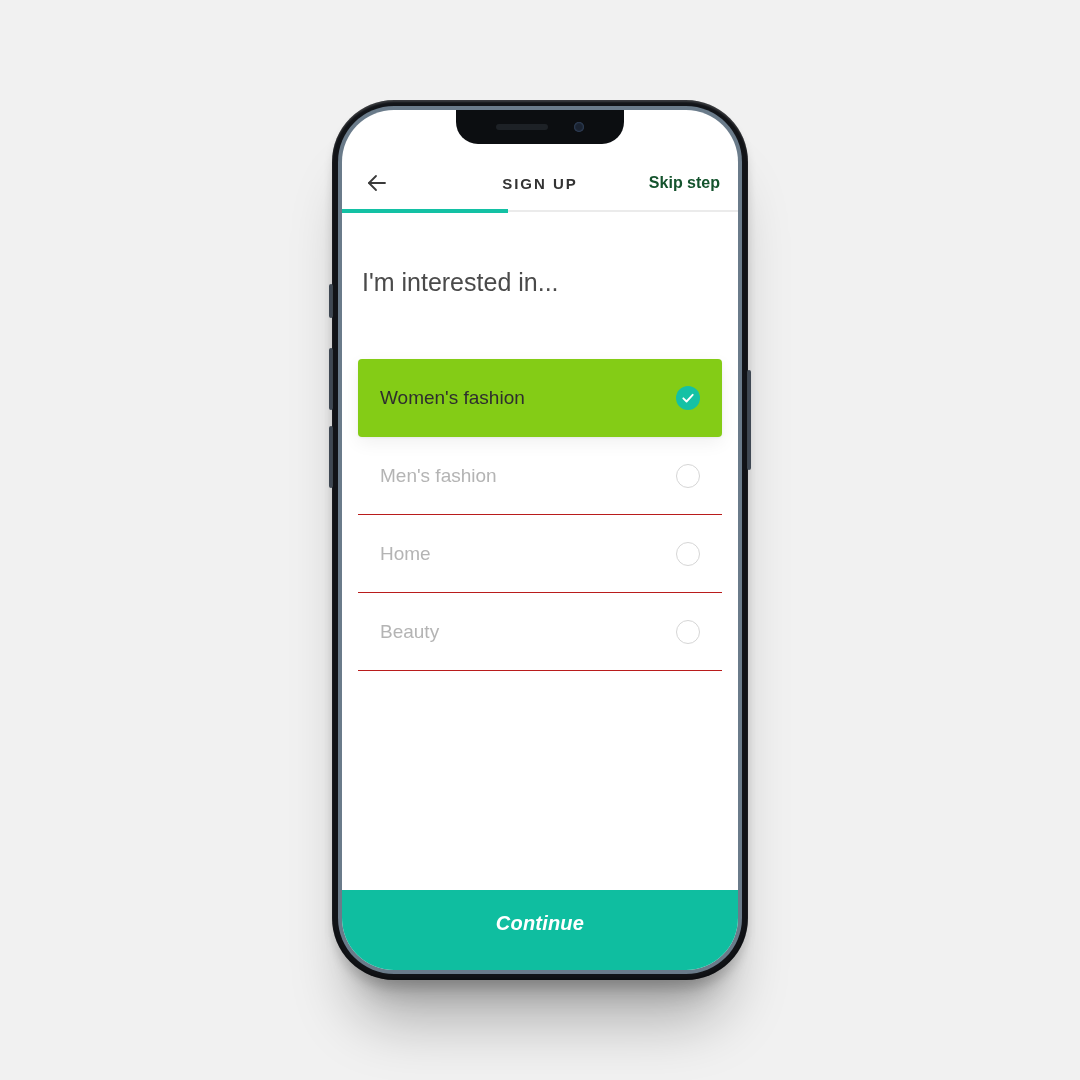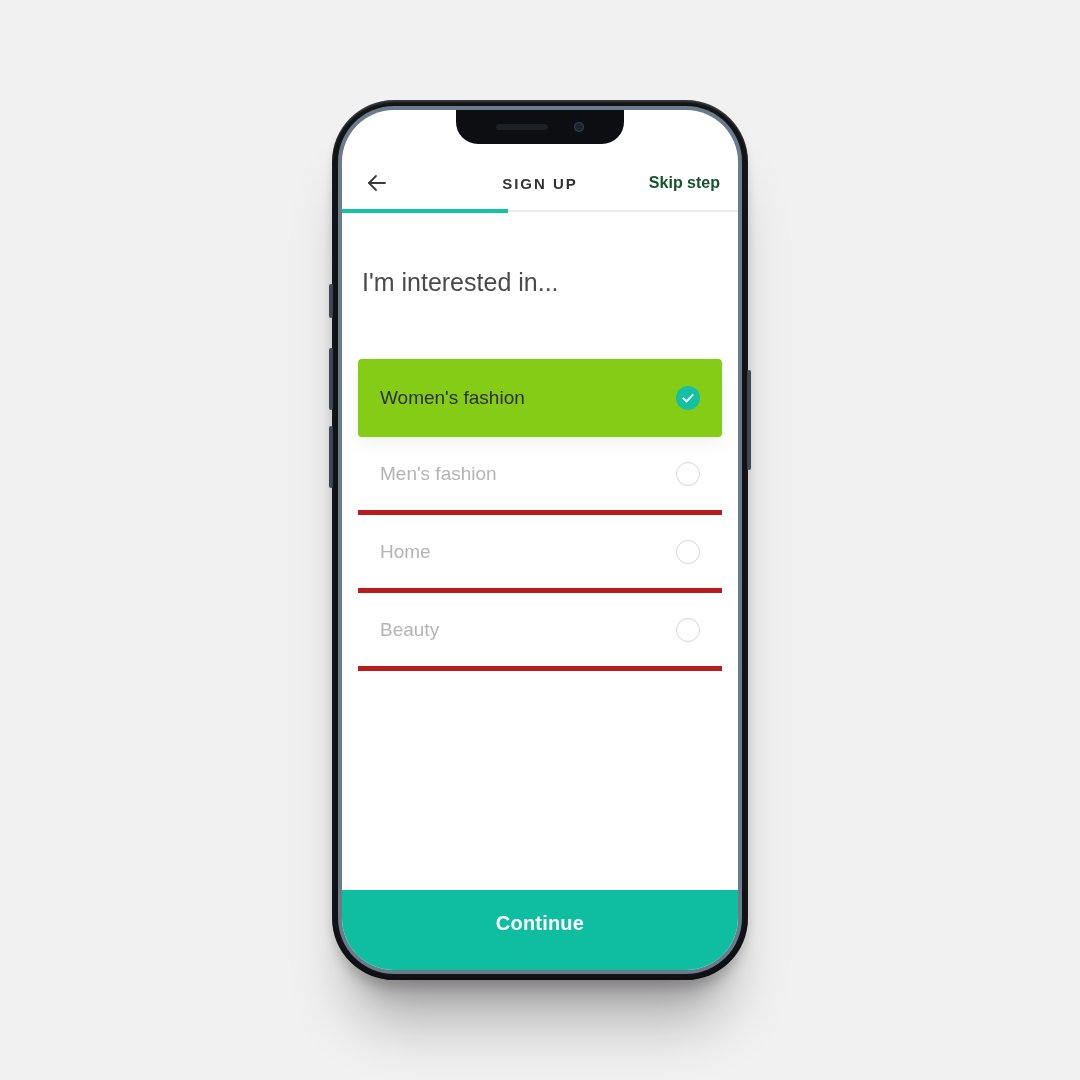--- a/index.html
+++ b/index.html
@@ -148,21 +148,21 @@
       margin-top: 62px;
       padding: 0 16px;
     }
     .opt {
       height: 78px;
       display: flex;
       align-items: center;
       justify-content: space-between;
       padding: 0 22px;
       cursor: pointer;
-      border-bottom: 5px solid #b91c1c;
+      border-bottom: 1px solid #b91c1c;
     }
     .opt.selected {
       background: #84cc16;
       box-shadow: 0 6px 18px rgba(0,0,0,0.06), 0 1px 3px rgba(0,0,0,0.05);
       border-radius: 4px;
       border-bottom: none;
     }
     .opt .label {
       font-size: 19px;
       color: #b4b4b4;
@@ -193,20 +193,21 @@
       background: #0fbea0;
       color: #fff;
       display: flex;
       align-items: center;
       justify-content: center;
       font-size: 20px;
       font-weight: 600;
       letter-spacing: 0.2px;
       cursor: pointer;
       padding-bottom: 14px;
+      font-style: italic;
     }
   </style>
 </head>
 <body>
 
 <div class="phone">
   <span class="btn-left b1"></span>
   <span class="btn-left b2"></span>
   <span class="btn-left b3"></span>
   <span class="btn-right"></span>

